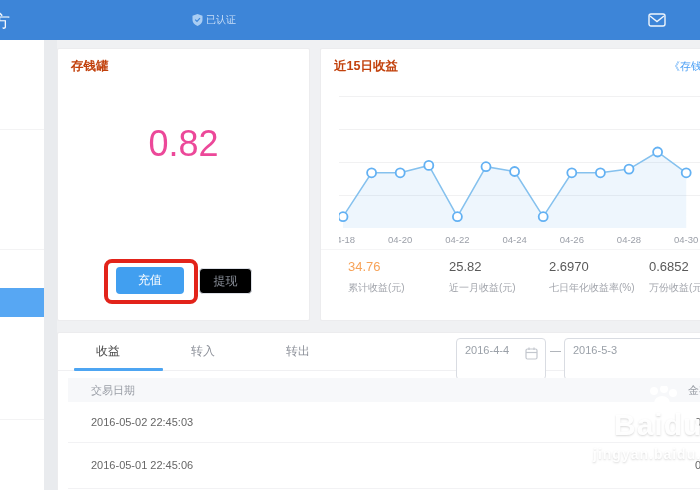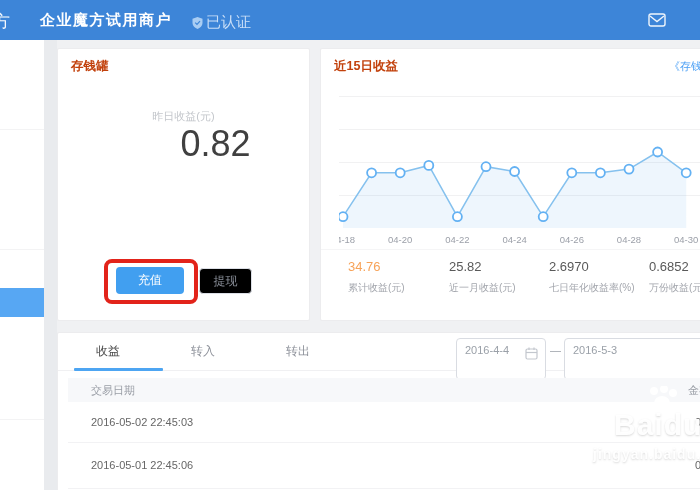--- a/index.html
+++ b/index.html
@@ -2,34 +2,34 @@
 <html><head>
 <meta charset="utf-8">
 <style>
   html,body{margin:0;padding:0;}
   .page{position:relative;width:700px;height:490px;overflow:hidden;background:#f0f1f3;
         font-family:"Liberation Sans","DejaVu Sans",sans-serif;-webkit-font-smoothing:antialiased;}
   
   .top-header{position:absolute;left:0;top:0;width:700px;height:40px;background:#3d85d8;color:#fff;z-index:4;}
   .logo-frag{position:absolute;left:-7px;top:10px;font-size:17px;color:#fff;opacity:.95;}
   .app-title{position:absolute;left:40px;top:11px;font-size:15px;font-weight:bold;letter-spacing:1.5px;}
-  .verified-badge{position:absolute;left:192px;top:13px;font-size:15px;color:#c9def7;display:flex;align-items:center;gap:3px;}
+  .verified-badge{position:absolute;left:192px;top:13px;font-size:10px;color:#c9def7;display:flex;align-items:center;gap:3px;}
   .mail-btn{position:absolute;left:648px;top:12px;width:18px;height:16px;cursor:pointer;opacity:.92;}
   
   .sidebar{position:absolute;left:0;top:40px;width:44px;height:450px;background:#fff;z-index:2;}
   .sb-div{position:absolute;left:0;width:44px;height:1px;background:#f3f3f4;}
   .sb-sel{position:absolute;left:0;top:248px;width:44px;height:29px;background:#57a7f3;cursor:pointer;}
   .gap-strip{position:absolute;left:44px;top:40px;width:13px;height:450px;background:#e9ebee;}
   
   .card{position:absolute;background:#fff;border:1px solid #ececee;border-radius:2px;box-sizing:border-box;}
   .card-title{position:absolute;left:13px;top:9px;font-size:12.5px;color:#c2410c;font-weight:bold;margin:0;}
   
   .piggy{left:57px;top:48px;width:253px;height:273px;}
   .yd-label{position:absolute;left:0;top:60px;width:100%;text-align:center;font-size:11px;color:#c4c7cc;}
-  .yd-value{position:absolute;left:0;top:74px;width:100%;text-align:center;font-size:36px;color:#404040;margin-left:32px;}
+  .yd-value{position:absolute;left:0;top:74px;width:100%;text-align:center;font-size:36px;color:#ec4899;}
   .balance-line{position:absolute;left:0;top:178px;width:100%;text-align:center;font-size:12px;color:#999;}
   .balance-value{font-size:15px;font-weight:bold;color:#333;}
   .balance-unit{color:#666;}
   .btn-recharge{position:absolute;left:58px;top:218px;width:68px;height:27px;background:#419ff0;color:#fff;
                 border:none;border-radius:4px;font-size:12px;cursor:pointer;font-family:inherit;}
   .btn-withdraw{position:absolute;left:141px;top:219px;width:53px;height:26px;background:#000000;color:#8a8f99;
                 border:1px solid #dcdfe6;border-radius:4px;font-size:12px;cursor:pointer;font-family:inherit;}
   .annotation-box{position:absolute;left:46px;top:210px;width:86px;height:37px;border:4px solid #e2231a;
                   border-radius:8px;pointer-events:none;z-index:3;}
   
@@ -72,21 +72,20 @@
   .wm-cn{font-size:27px;font-weight:bold;margin-left:4px;}
   .wm-line2{font-size:14px;font-weight:bold;margin-top:2px;letter-spacing:1px;white-space:nowrap;}
 </style>
 </head>
 <body>
 
 <div class="page">
 
   <header class="top-header">
     <span class="logo-frag">方</span>
-    <span class="app-title">企业魔方试用商户</span>
     <span class="verified-badge">
       <svg width="11" height="12" viewBox="0 0 11 12">
         <path d="M5.5 0 L10.5 1.8 V6 C10.5 9 8 11 5.5 12 C3 11 0.5 9 0.5 6 V1.8 Z" fill="#a9cdf3"></path>
         <path d="M3.2 5.6 L5 7.4 L8 4.2" stroke="#3d85d8" stroke-width="1.2" fill="none"></path>
       </svg>
       <span>已认证</span>
     </span>
     <span class="mail-btn">
       <svg width="18" height="16" viewBox="0 0 18 16">
         <rect x="1" y="2" width="16" height="12" rx="2" fill="none" stroke="#ffffff" stroke-width="1.4"></rect>
@@ -98,21 +97,20 @@
   <aside class="sidebar">
     <div class="sb-div" style="top:89px"></div>
     <div class="sb-div" style="top:209px"></div>
     <div class="sb-div" style="top:379px"></div>
     <div class="sb-sel"></div>
   </aside>
   <div class="gap-strip"></div>
 
   <section class="card piggy">
     <h3 class="card-title">存钱罐</h3>
-    <div class="yd-label">昨日收益(元)</div>
     <div class="yd-value">0.82</div>
     <button class="btn-recharge">充值</button>
     <button class="btn-withdraw">提现</button>
     <div class="annotation-box"></div>
   </section>
 
   <section class="card earnings">
     <h3 class="card-title">近15日收益</h3>
     <a class="agreement-link">《存钱</a>
     <div class="chart-wrap">

